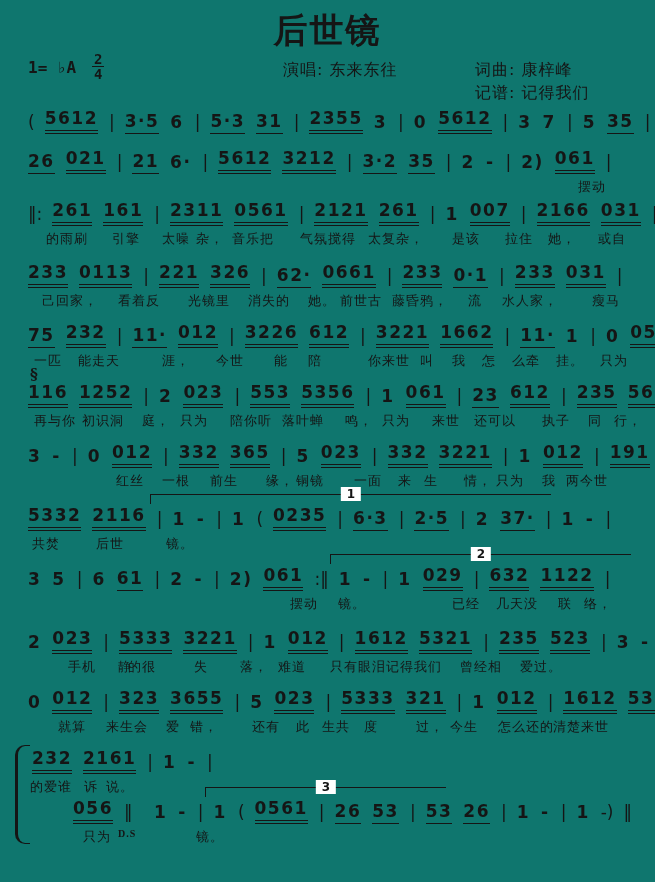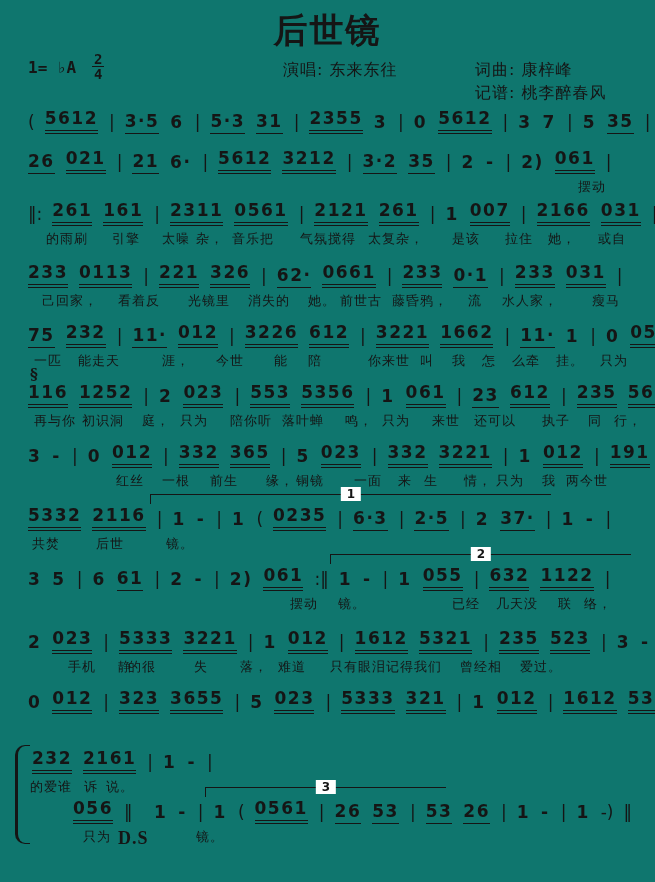--- a/index.html
+++ b/index.html
@@ -32,21 +32,21 @@
   .notes{position:relative;display:flex;align-items:flex-end;flex-wrap:nowrap;height:26px;}
   .tok{display:inline-block;font-size:17px;font-weight:bold;letter-spacing:1.5px;
        line-height:19px;margin-right:11px;padding-bottom:2px;white-space:nowrap;}
   .tok.u1{border-bottom:1.5px solid #151515;}
   .tok.u2{border-bottom:4px double #151515;}
   .tok.bar{font-weight:normal;letter-spacing:0;margin-right:10px;font-size:17px;}
   .tok.sp{width:36px;border:none;}
 
   .lyrics{position:absolute;left:0;top:30px;width:100%;height:18px;}
   .lyr{position:absolute;top:0;font-size:13px;white-space:nowrap;letter-spacing:1px;}
-  .lyr.bold{font-weight:bold;font-family:"Liberation Serif","DejaVu Serif",serif;font-size:18px;}
+  .lyr.bold{font-weight:bold;font-family:"Liberation Serif","DejaVu Serif",serif;font-size:10px;}
 
   
   .volta{position:absolute;top:-11px;height:9px;border-top:1.2px solid #151515;
          border-left:1.2px solid #151515;}
   .volta .vn{position:absolute;top:-8px;left:50%;transform:translateX(-50%);
              background:#fff;padding:0 6px;font-size:12px;font-weight:bold;}
   .sys-8  .volta{left:122px;width:400px;}
   .sys-9  .volta{left:302px;width:300px;}
   .sys-13 .volta{left:177px;width:240px;}
 
@@ -68,21 +68,21 @@
 
 <div id="page">
   <div id="title">后世镜</div>
   <div id="keysig">1= ♭A</div>
   <div id="timesig">
     <div class="num">2</div>
     <div>4</div>
   </div>
   <div id="performer" class="meta">演唱: 东来东往</div>
   <div id="lyricist" class="meta">词曲: 康梓峰</div>
-  <div id="transcriber" class="meta">记谱: 桃李醉春风</div>
+  <div id="transcriber" class="meta">记谱: 记得我们</div>
 
   <div id="score">
       <div class="system sys-1">
         <div class="notes">
           <span class="tok bar">(</span>
           <span class="tok u2">5612</span>
           <span class="tok bar">|</span>
           <span class="tok u1">3·5</span>
           <span class="tok">6</span>
           <span class="tok bar">|</span>
@@ -349,21 +349,21 @@
           <span class="tok">2</span>
           <span class="tok">-</span>
           <span class="tok bar">|</span>
           <span class="tok">2)</span>
           <span class="tok u2">061</span>
           <span class="tok bar">:‖</span>
           <span class="tok">1</span>
           <span class="tok">-</span>
           <span class="tok bar">|</span>
           <span class="tok">1</span>
-          <span class="tok u2">055</span>
+          <span class="tok u2">029</span>
           <span class="tok bar">|</span>
           <span class="tok u2">632</span>
           <span class="tok u2">1122</span>
           <span class="tok bar">|</span>
         </div>
         <div class="lyrics">
           <span class="lyr" style="left: 262px;">摆动</span>
           <span class="lyr" style="left: 310px;">镜。</span>
           <span class="lyr" style="left: 424px;">已经</span>
           <span class="lyr" style="left: 468px;">几天没</span>
@@ -417,20 +417,34 @@
           <span class="tok bar">|</span>
           <span class="tok u2">5333</span>
           <span class="tok u2">321</span>
           <span class="tok bar">|</span>
           <span class="tok">1</span>
           <span class="tok u2">012</span>
           <span class="tok bar">|</span>
           <span class="tok u2">1612</span>
           <span class="tok u2">5321</span>
         </div>
+        <div class="lyrics">
+          <span class="lyr" style="left: 30px;">就算</span>
+          <span class="lyr" style="left: 78px;">来生会</span>
+          <span class="lyr" style="left: 138px;">爱</span>
+          <span class="lyr" style="left: 162px;">错，</span>
+          <span class="lyr" style="left: 224px;">还有</span>
+          <span class="lyr" style="left: 268px;">此</span>
+          <span class="lyr" style="left: 294px;">生共</span>
+          <span class="lyr" style="left: 336px;">度</span>
+          <span class="lyr" style="left: 388px;">过，</span>
+          <span class="lyr" style="left: 422px;">今生</span>
+          <span class="lyr" style="left: 470px;">怎么还的</span>
+          <span class="lyr" style="left: 525px;">清楚来世</span>
+        </div>
       </div>
       <div class="system sys-12">
         <div class="notes">
           <span class="tok u2">232</span>
           <span class="tok u2">2161</span>
           <span class="tok bar">|</span>
           <span class="tok">1</span>
           <span class="tok">-</span>
           <span class="tok bar">|</span>
         </div>

